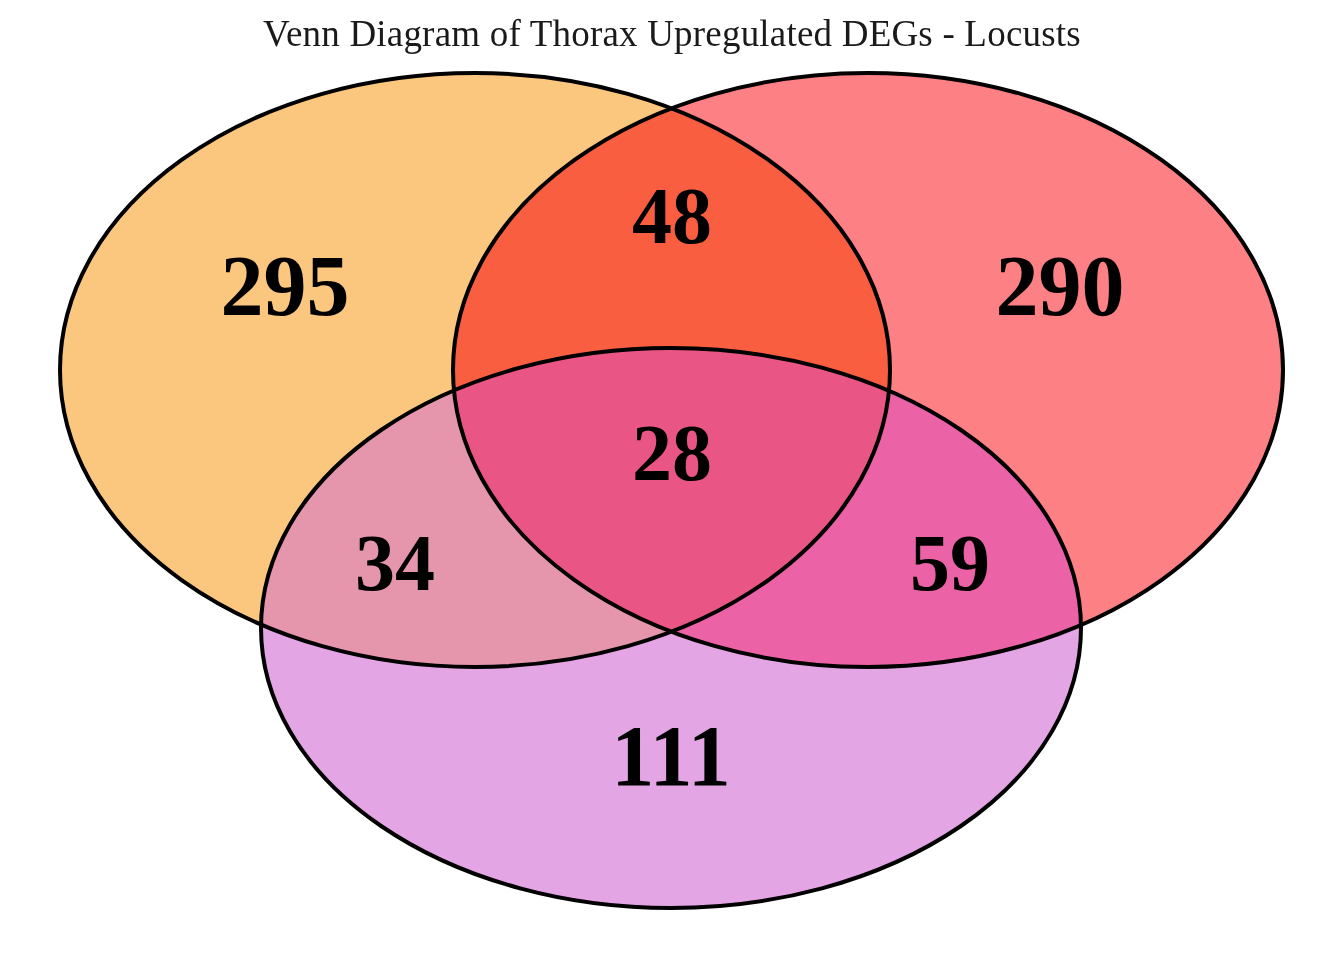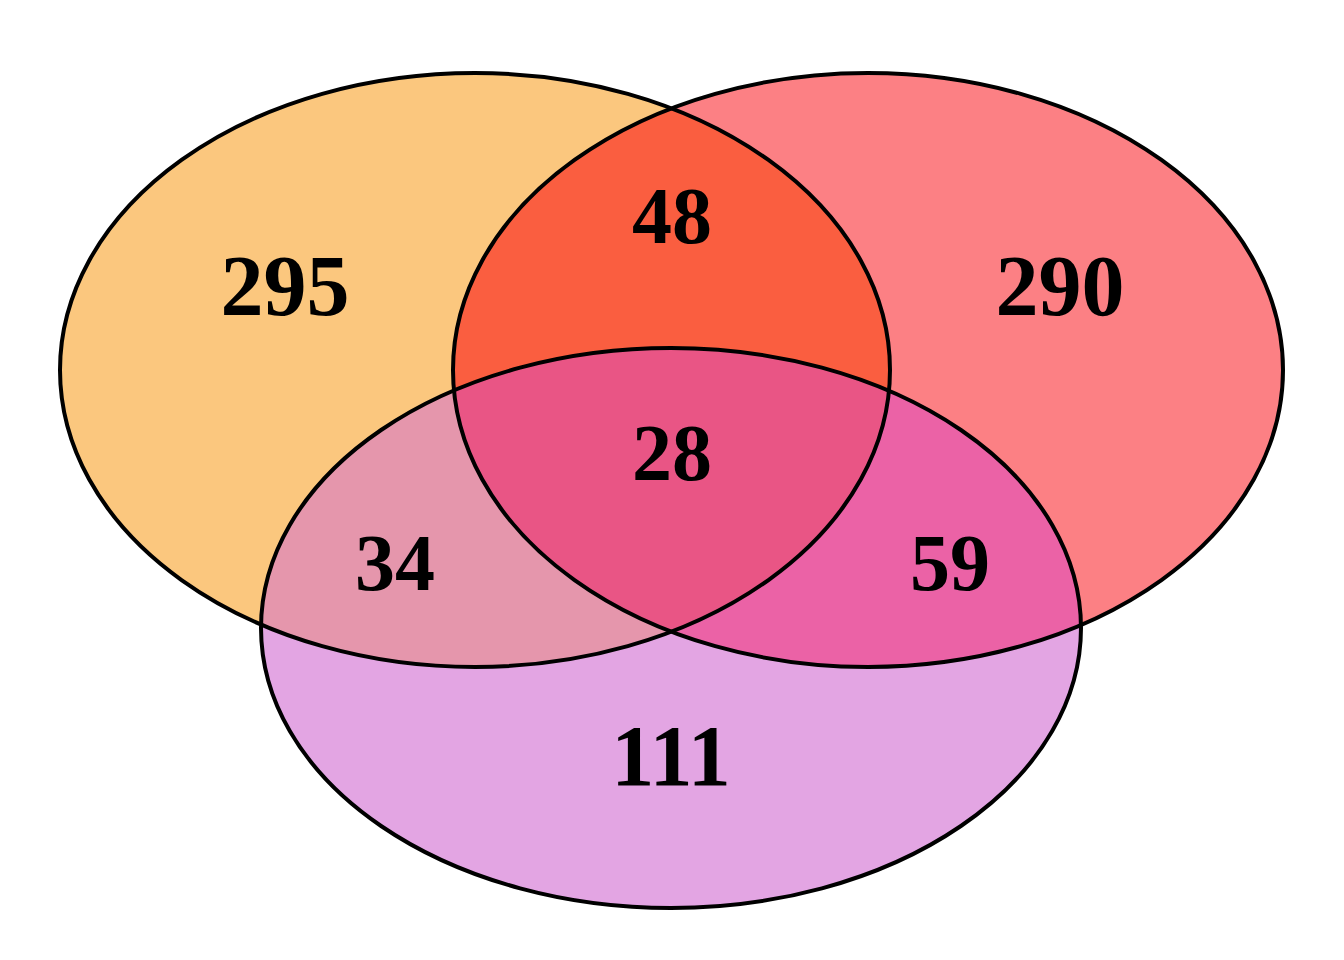--- a/index.html
+++ b/index.html
@@ -47,20 +47,21 @@
     dominant-baseline: middle;
   }
   .count-big { font-size: 86px; }
   .count-mid { font-size: 80px; }
 </style>
 </head>
 <body>
 
 <div id="venn-figure">
 
+  <div id="venn-title">Venn Diagram of Thorax Upregulated DEGs - Locusts</div>
 
   <svg id="venn-canvas" viewBox="0 0 1344 960" width="1344" height="960">
 
     <defs>
       <clipPath id="clipA">
           <ellipse cx="475" cy="370" rx="415" ry="297"></ellipse>
         </clipPath>
       <clipPath id="clipB">
           <ellipse cx="868" cy="370" rx="415" ry="297"></ellipse>
         </clipPath>

